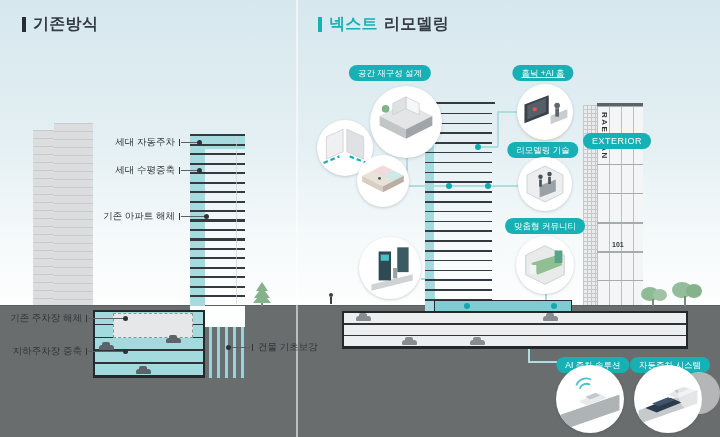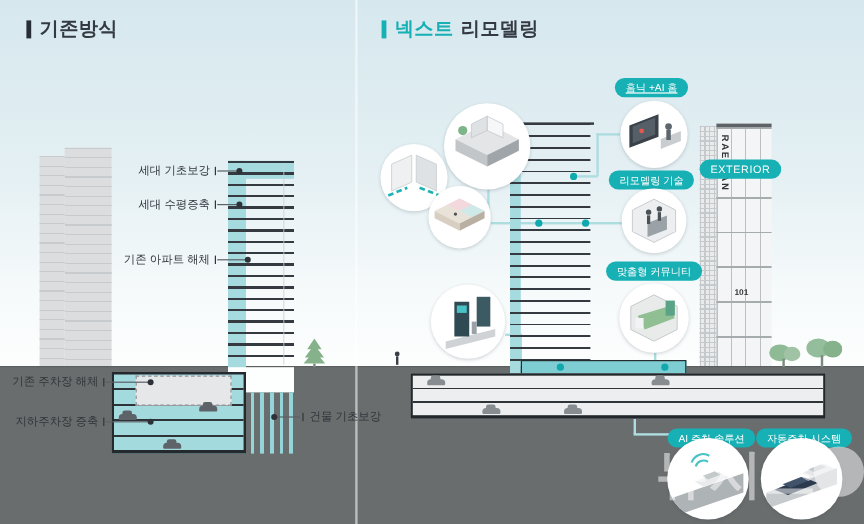--- a/index.html
+++ b/index.html
@@ -143,21 +143,21 @@
   <div class="notch"></div>
   <div class="park-l">
     <div class="park-l-levels"></div>
     <div class="park-l-demo"></div>
   </div>
   <div class="piles"></div>
   <div class="car car-teal" style="left:99px; top:345px;"></div>
   <div class="car car-teal" style="left:166px; top:338px;"></div>
   <div class="car car-teal" style="left:136px; top:369px;"></div>
 
-  <div class="callout" style="right:545px; top:136px;">세대 기초보강</div>
+  <div class="callout" style="right:545px; top:136px;">세대 자동주차</div>
   <div class="tick" style="left:179px; top:139px;"></div>
   <div class="leader" style="left:181px; top:142px; width:18px;"></div>
   <div class="dot-dark" style="left:197px; top:140px;"></div>
 
   <div class="callout" style="right:545px; top:164px;margin-left:45px;">세대 수평증축</div>
   <div class="tick" style="left:179px; top:167px;"></div>
   <div class="leader" style="left:181px; top:170px; width:18px;"></div>
   <div class="dot-dark" style="left:197px; top:168px;"></div>
 
   <div class="callout" style="right:545px; top:210px;">기존 아파트 해체</div>
@@ -230,20 +230,21 @@
   <div class="person" style="left:330px; top:297px;"></div>
 
   <div class="park-r">
     <div class="park-r-levels"></div>
   </div>
   <div class="car" style="left:356px; top:316px;"></div>
   <div class="car" style="left:402px; top:340px;"></div>
   <div class="car" style="left:543px; top:316px;"></div>
   <div class="car" style="left:470px; top:340px;"></div>
 
+  <div class="badge" style="left:390px; top:65px;">공간 재구성 설계</div>
   <div class="badge" style="left:543px; top:65px;text-decoration:underline;">홈닉 +AI 홈</div>
   <div class="badge" style="left:617px; top:89px; font-size:9px; letter-spacing:.5px;margin-top:44px;">EXTERIOR</div>
   <div class="badge" style="left:543px; top:142px;">리모델링 기술</div>
   <div class="badge" style="left:545px; top:218px;">맞춤형 커뮤니티</div>
   <div class="badge" style="left:593px; top:357px;">AI 주차 솔루션</div>
   <div class="badge" style="left:670px; top:357px;">자동주차 시스템</div>
 
   <div class="circ" style="left:370px; top:86px; width:72px; height:72px;">
     <svg viewBox="0 0 60 60">
       <polygon points="30,14 52,25 30,36 8,25" fill="#e3e5e7"></polygon>
@@ -321,16 +322,15 @@
   <div class="circ" style="left:634px; top:365px; width:68px; height:68px;">
     <svg viewBox="0 0 60 60">
       <polygon points="4,40 56,22 56,34 4,52" fill="#c6cacc"></polygon>
       <polygon points="10,38 32,29 42,33 20,42" fill="#2c3a4d"></polygon>
       <polygon points="16,34 30,28.5 36,31 22,36.5" fill="#41536b"></polygon>
       <polygon points="30,26 46,19 54,22.5 38,29.5" fill="#e4e6e8"></polygon>
       <polygon points="35,23 44,19.5 48,21.5 39,25" fill="#c3c8cb"></polygon>
     </svg>
   </div>
 
-  <div class="wm">뉴시스</div>
   <div class="wm-circle"></div>
 
 </div>
 
 </body></html>

